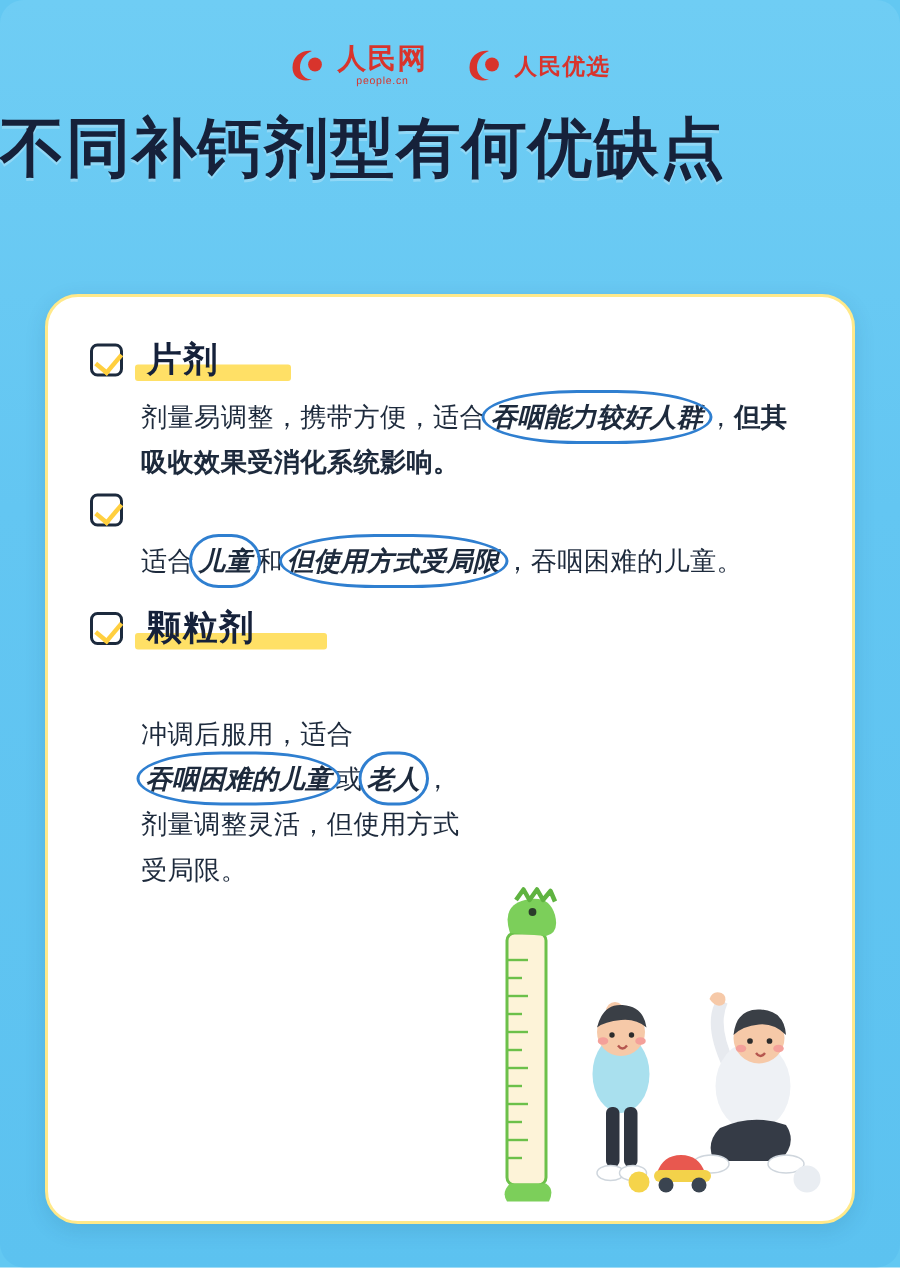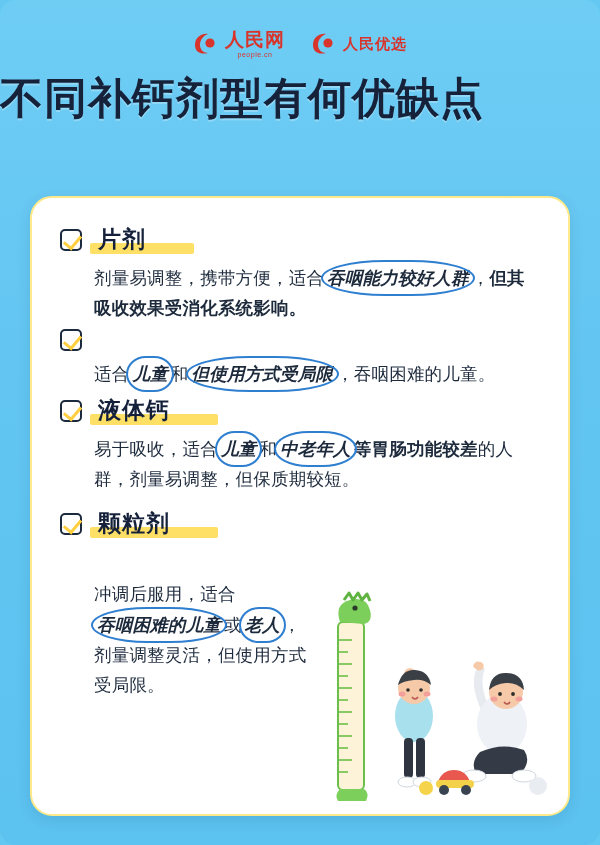--- a/index.html
+++ b/index.html
@@ -227,29 +227,20 @@
 
     <div class="section">
       <div class="sec-head">
         <span class="check"></span>
       </div>
       <div class="sec-body">
         <span>适合</span><span class="circ">儿童</span><span>和</span><span class="circ">但使用方式受局限</span><span>，吞咽困难的儿童。</span>
       </div>
     </div>
 
-    <div class="section">
-      <div class="sec-head">
-        <span class="check"></span>
-        <span class="sec-title">液体钙</span>
-      </div>
-      <div class="sec-body">
-        <span>易于吸收，适合</span><span class="circ">儿童</span><span>和</span><span class="circ">中老年人</span><span class="b">等胃肠功能较差</span><span>的人群，剂量易调整，但保质期较短。</span>
-      </div>
-    </div>
 
     <div class="section" style="margin-top:14px;">
       <div class="sec-head">
         <span class="check"></span>
         <span class="sec-title">颗粒剂</span>
       </div>
       <div class="sec-body narrow">
         <span>冲调后服用，适合</span><span class="circ">吞咽困难的儿童</span><span>或</span><span class="circ">老人</span><span>，剂量调整灵活，但使用方式受局限。</span>
       </div>
     </div>

